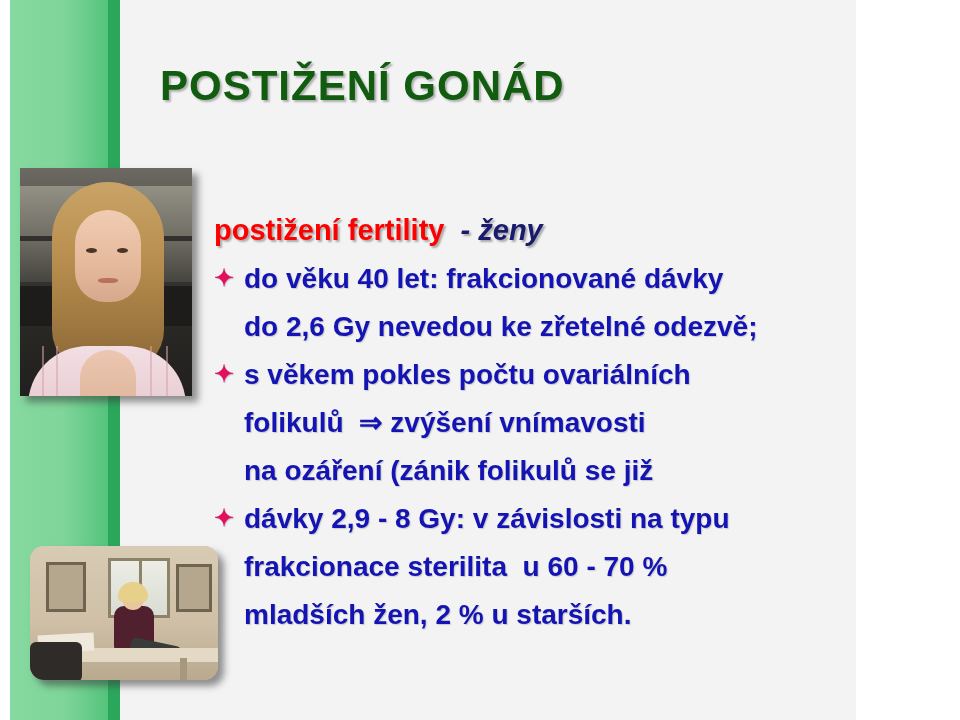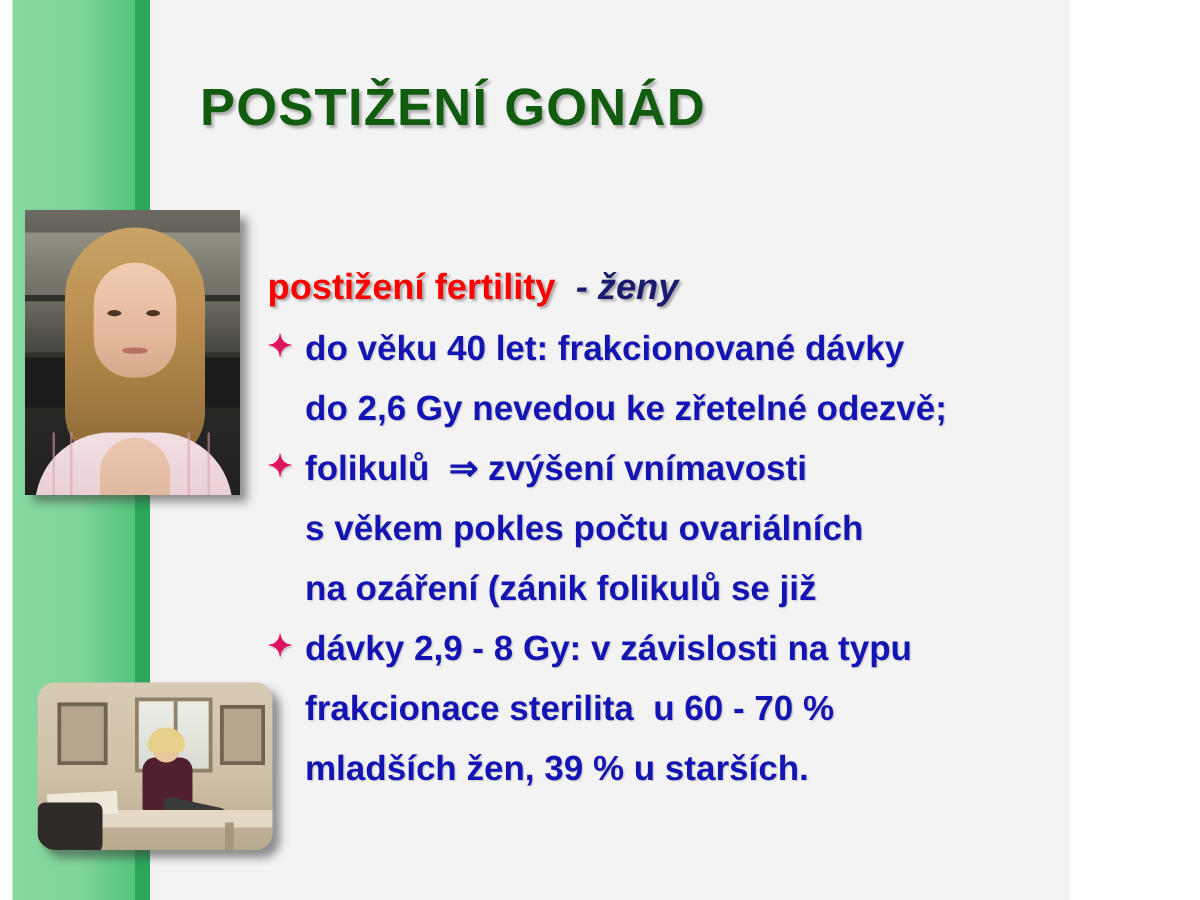--- a/index.html
+++ b/index.html
@@ -10,21 +10,21 @@
     width: 960px;
     height: 720px;
     overflow: hidden;
     font-family: "Liberation Sans", sans-serif;
     background: #ffffff;
   }
   .slide {
     position: relative;
     width: 856px;
     height: 720px;
-    background: #fef9c3;
+    background: #fde047;
     overflow: hidden;
   }
   
   .band-white-left {
     position: absolute;
     left: 0; top: 0;
     width: 10px; height: 720px;
     background: #ffffff;
   }
   .band-green {
@@ -347,28 +347,28 @@
     <ul class="bullets">
 
       <li class="bullet">
         <span class="star">✦</span>
         <span class="line">do věku 40 let: frakcionované dávky</span>
         <span class="line">do 2,6 Gy nevedou ke zřetelné odezvě;</span>
       </li>
 
       <li class="bullet">
         <span class="star">✦</span>
+        <span class="line">s věkem pokles počtu ovariálních</span>
         <span class="line">folikulů  ⇒ zvýšení vnímavosti</span>
-        <span class="line">s věkem pokles počtu ovariálních</span>
         <span class="line">na ozáření (zánik folikulů se již</span>
       </li>
 
       <li class="bullet">
         <span class="star">✦</span>
         <span class="line">dávky 2,9 - 8 Gy: v závislosti na typu</span>
         <span class="line">frakcionace sterilita  u 60 - 70 %</span>
-        <span class="line">mladších žen, 39 % u starších.</span>
+        <span class="line">mladších žen, 2 % u starších.</span>
       </li>
 
     </ul>
   </div>
 
 </div>
 
 </body></html>

